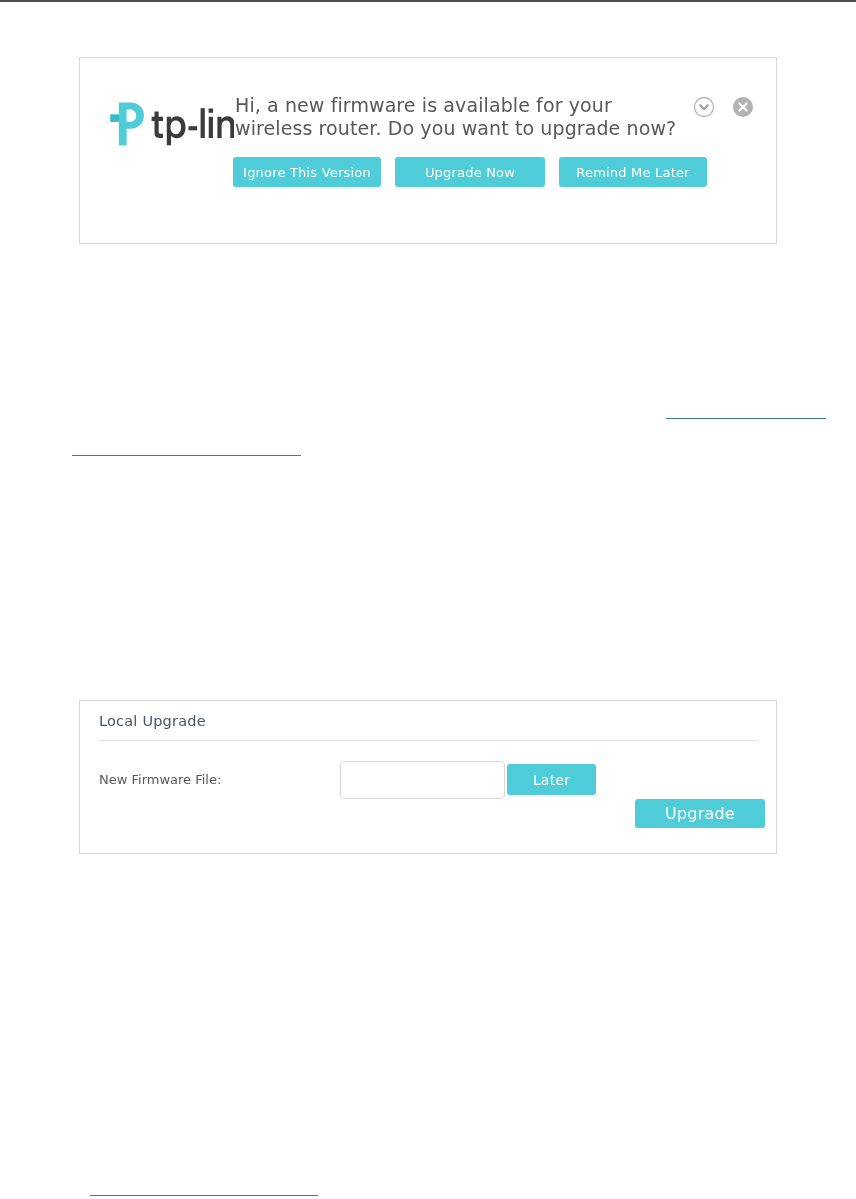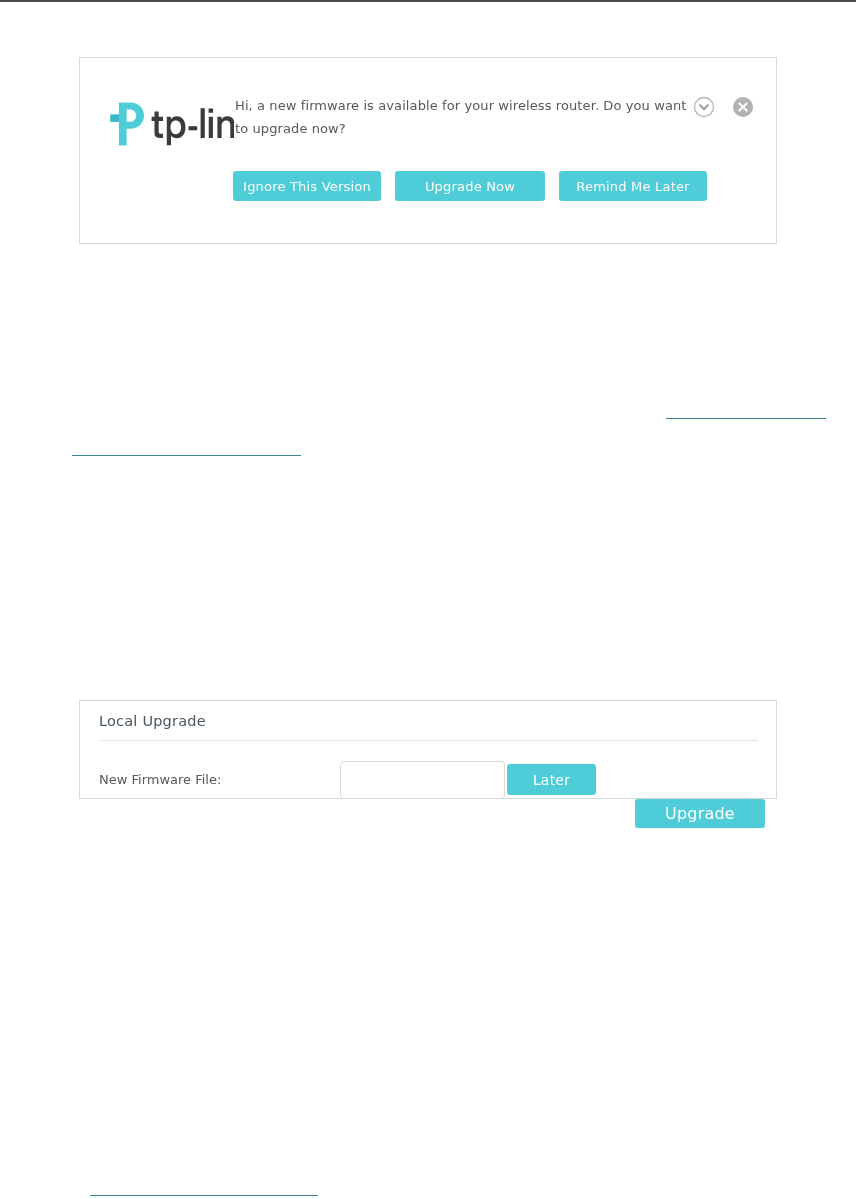--- a/index.html
+++ b/index.html
@@ -45,21 +45,21 @@
     width: 132px;
     height: 48px;
   }
   .notify-logo svg { display: block; }
 
   .notify-message {
     position: absolute;
     left: 155px;
     top: 36px;
     width: 455px;
-    font-size: 13px;
+    font-size: 19px;
     line-height: 23px;
     color: #58585a;
     letter-spacing: 0.1px;
   }
 
   .notify-icons {
     position: absolute;
     right: 22px;
     top: 38px;
     display: flex;
@@ -70,21 +70,21 @@
     width: 22px;
     height: 22px;
     display: block;
     cursor: pointer;
   }
   .icon-btn svg { display: block; }
 
   .notify-actions {
     position: absolute;
     left: 153px;
-    top: 113px;
+    top: 99px;
     display: flex;
     gap: 14px;
   }
 
   
   .btn-teal {
     background: #4ecdd8;
     color: #ffffff;
     border: none;
     border-radius: 3px;
@@ -114,21 +114,21 @@
   #link-rule-right { left: 666px; top: 418px; width: 160px; }
   #link-rule-left  { left: 72px;  top: 455px; width: 229px; }
   #link-rule-bottom{ left: 90px;  top: 1195px; width: 228px; }
 
   
   .panel {
     position: absolute;
     left: 79px;
     top: 700px;
     width: 698px;
-    height: 99px;
+    height: 154px;
     background: #ffffff;
     border: 1px solid #d8d8d8;
     box-sizing: border-box;
   }
   .panel-title {
     position: absolute;
     left: 19px;
     top: 12px;
     font-size: 14.5px;
     color: #4a5560;

